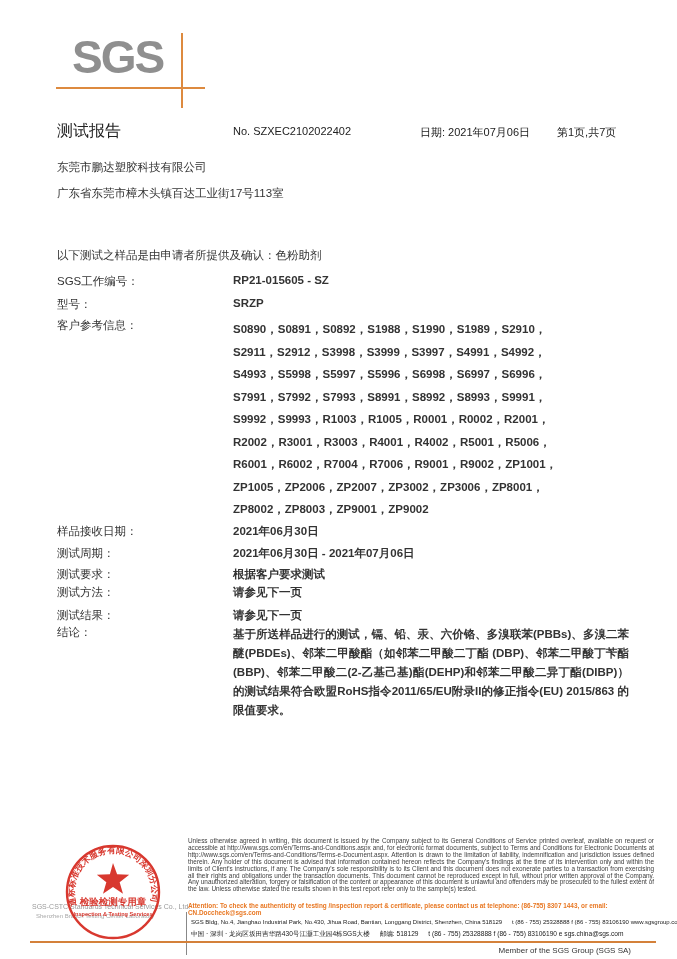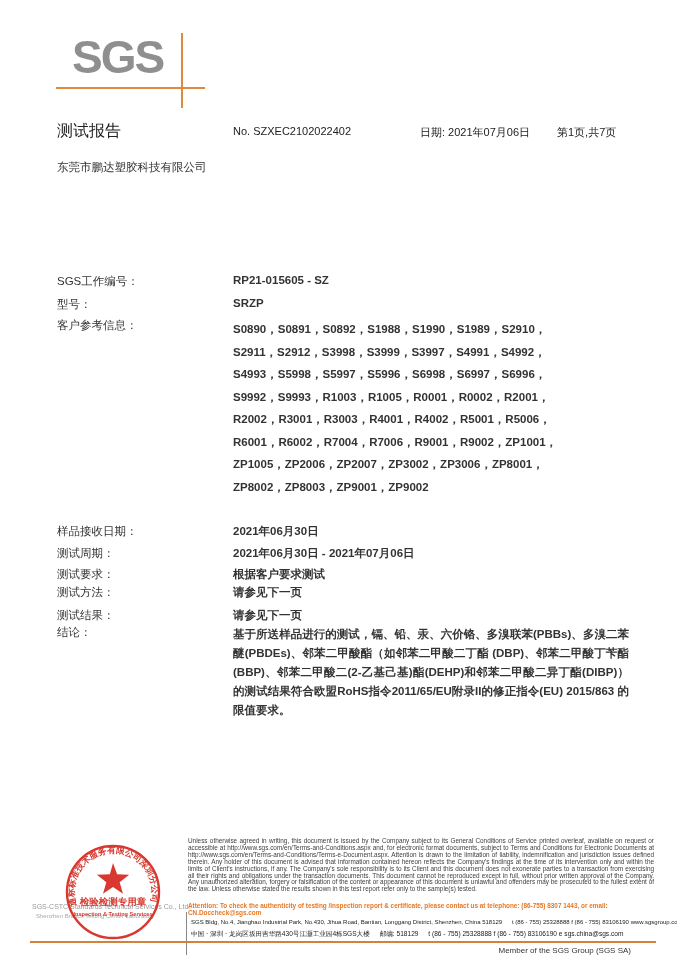--- a/index.html
+++ b/index.html
@@ -50,36 +50,39 @@
   <div class="logo-text">SGS</div>
   <div class="logo-hline"></div>
   <div class="logo-vline"></div>
 
   <div class="title">测试报告</div>
   <div class="rep-no">No. SZXEC2102022402</div>
   <div class="rep-date">日期: 2021年07月06日</div>
   <div class="rep-page">第1页,共7页</div>
 
   <div class="company">东莞市鹏达塑胶科技有限公司</div>
+  <div class="caddr">广东省东莞市樟木头镇百达工业街17号113室</div>
 
+  <div class="intro">以下测试之样品是由申请者所提供及确认：色粉助剂</div>
 
   <div class="frow" style="top:274px">
     <span class="lab">SGS工作编号：</span>
     <span class="val">RP21-015605 - SZ</span>
   </div>
   <div class="frow" style="top:297px">
     <span class="lab">型号：</span>
     <span class="val">SRZP</span>
   </div>
   <div class="frow" style="top:318px">
     <span class="lab">客户参考信息：</span>
     <span class="val">
       <span class="refline">S0890，S0891，S0892，S1988，S1990，S1989，S2910，</span>
       <span class="refline">S2911，S2912，S3998，S3999，S3997，S4991，S4992，</span>
       <span class="refline">S4993，S5998，S5997，S5996，S6998，S6997，S6996，</span>
+      <span class="refline">S7991，S7992，S7993，S8991，S8992，S8993，S9991，</span>
       <span class="refline">S9992，S9993，R1003，R1005，R0001，R0002，R2001，</span>
       <span class="refline">R2002，R3001，R3003，R4001，R4002，R5001，R5006，</span>
       <span class="refline">R6001，R6002，R7004，R7006，R9001，R9002，ZP1001，</span>
       <span class="refline">ZP1005，ZP2006，ZP2007，ZP3002，ZP3006，ZP8001，</span>
       <span class="refline">ZP8002，ZP8003，ZP9001，ZP9002</span>
     </span>
   </div>
   <div class="frow" style="top:524px">
     <span class="lab">样品接收日期：</span>
     <span class="val">2021年06月30日</span>

